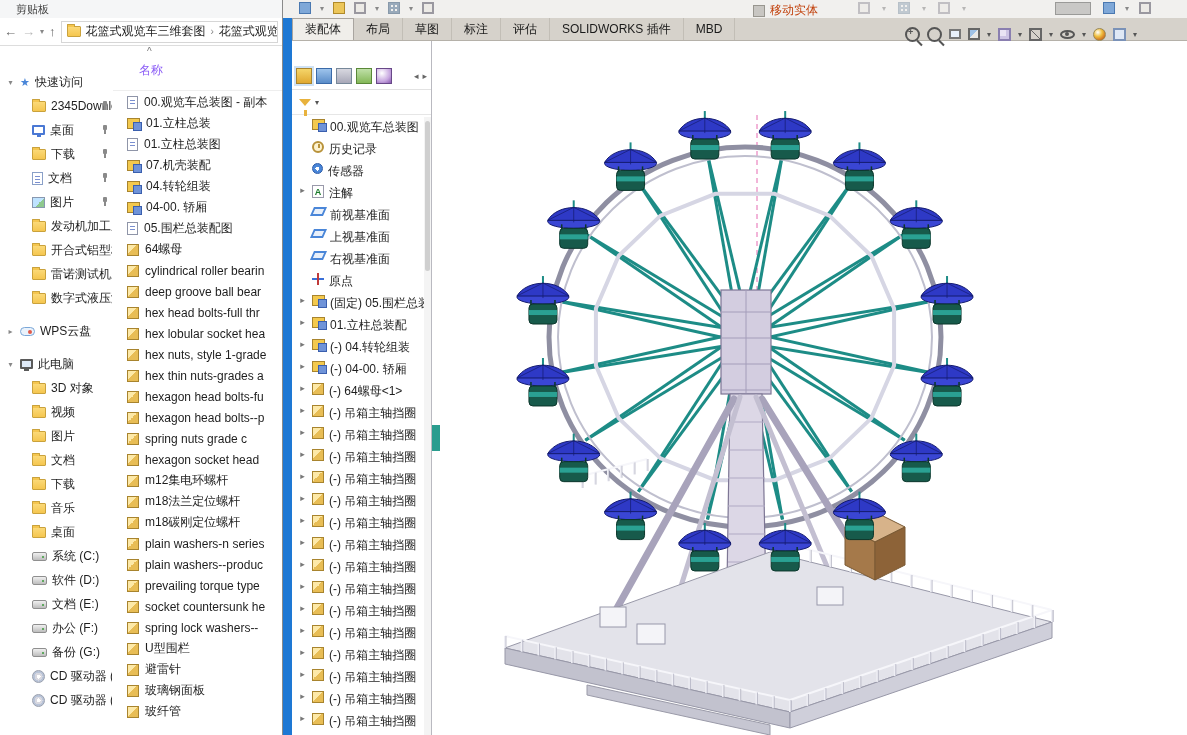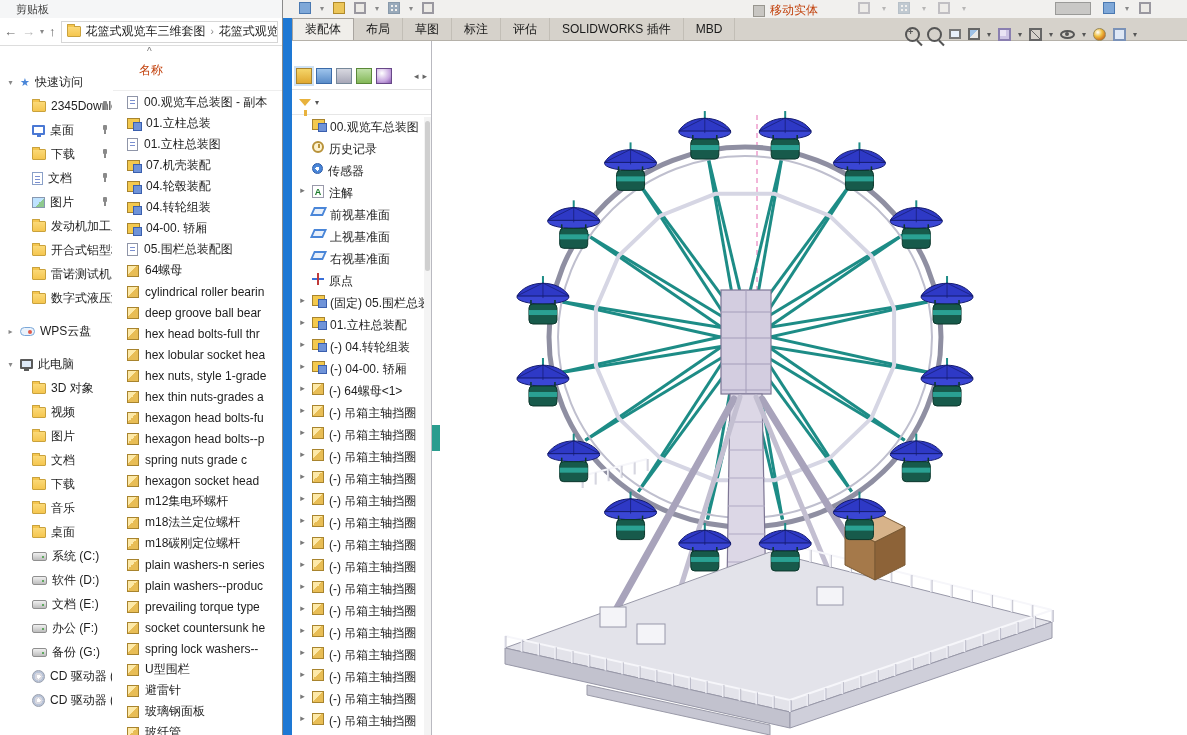--- a/index.html
+++ b/index.html
@@ -24,21 +24,21 @@
   .nav-row.gap{margin-top:9px;}
   .arr{display:inline-block;width:9px;font-size:8px;color:#888;flex:none;text-align:center;}
   .lbl{overflow:hidden;}
   .pin{position:absolute;right:3px;top:7px;width:9px;height:10px;display:none;}
   .nav-row.pinned .pin{display:block;}
   .pin::before{content:"";position:absolute;left:2.5px;top:0;width:4px;height:5px;background:#8a8a8a;border-radius:1px;}
   .pin::after{content:"";position:absolute;left:4px;top:5px;width:1.5px;height:4px;background:#8a8a8a;}
 
   .files-pane{position:absolute;left:113px;top:46px;right:0;bottom:0;background:#fff;overflow:hidden;}
   .col-header{position:absolute;left:0;top:0;right:0;height:44px;border-bottom:1px solid #eee;}
-  .col-header .hname{position:absolute;left:26px;top:16px;color:#c2410c;}
+  .col-header .hname{position:absolute;left:26px;top:16px;color:#8b5cf6;}
   .col-header .sort-caret{position:absolute;left:34px;top:0;font-size:10px;color:#777;}
   .file-rows{position:absolute;left:0;top:46px;right:0;bottom:0;overflow:hidden;}
   .file-row{height:21px;display:flex;align-items:center;gap:6px;padding-left:14px;white-space:nowrap;overflow:hidden;}
 
   
   .fic{display:inline-block;flex:none;box-sizing:border-box;position:relative;}
   .fic.folder{width:14px;height:11px;background:linear-gradient(#fbd978,#f5c64f);border:1px solid #caa23c;border-radius:1px;}
   .fic.folder::before{content:"";position:absolute;top:-3px;left:-1px;width:6px;height:2px;background:#f5c64f;border:1px solid #caa23c;border-bottom:none;border-radius:1px 1px 0 0;}
   .fic.desktop{width:13px;height:10px;border:2px solid #4a78d4;border-radius:1px;}
   .fic.desktop::after{content:"";position:absolute;left:3px;bottom:-4px;width:4px;height:2px;background:#4a78d4;}
@@ -357,24 +357,20 @@
           <div class="file-row">
             <span class="fic drw"></span>
             <span class="lbl">01.立柱总装图</span>
           </div>
 
           <div class="file-row">
             <span class="fic asm"></span>
             <span class="lbl">07.机壳装配</span>
           </div>
 
-          <div class="file-row">
-            <span class="fic asm"></span>
-            <span class="lbl">04.轮毂装配</span>
-          </div>
 
           <div class="file-row">
             <span class="fic asm"></span>
             <span class="lbl">04.转轮组装</span>
           </div>
 
           <div class="file-row">
             <span class="fic asm"></span>
             <span class="lbl">04-00. 轿厢</span>
           </div>

